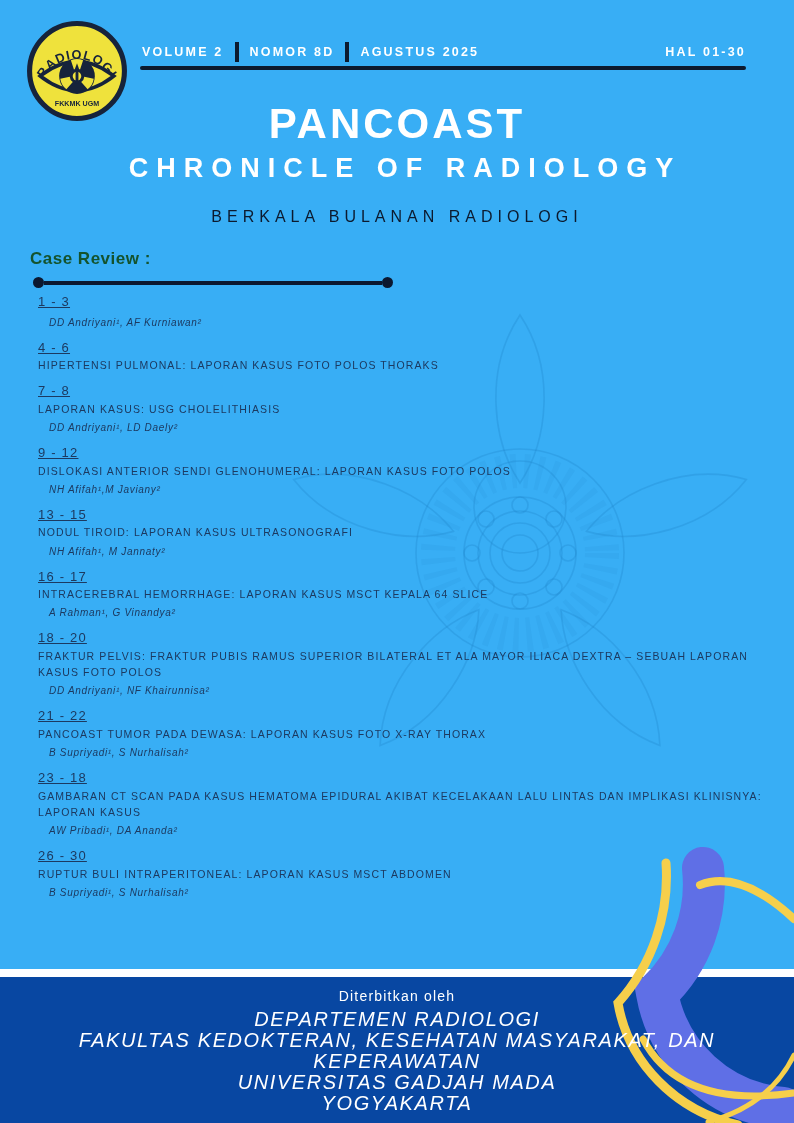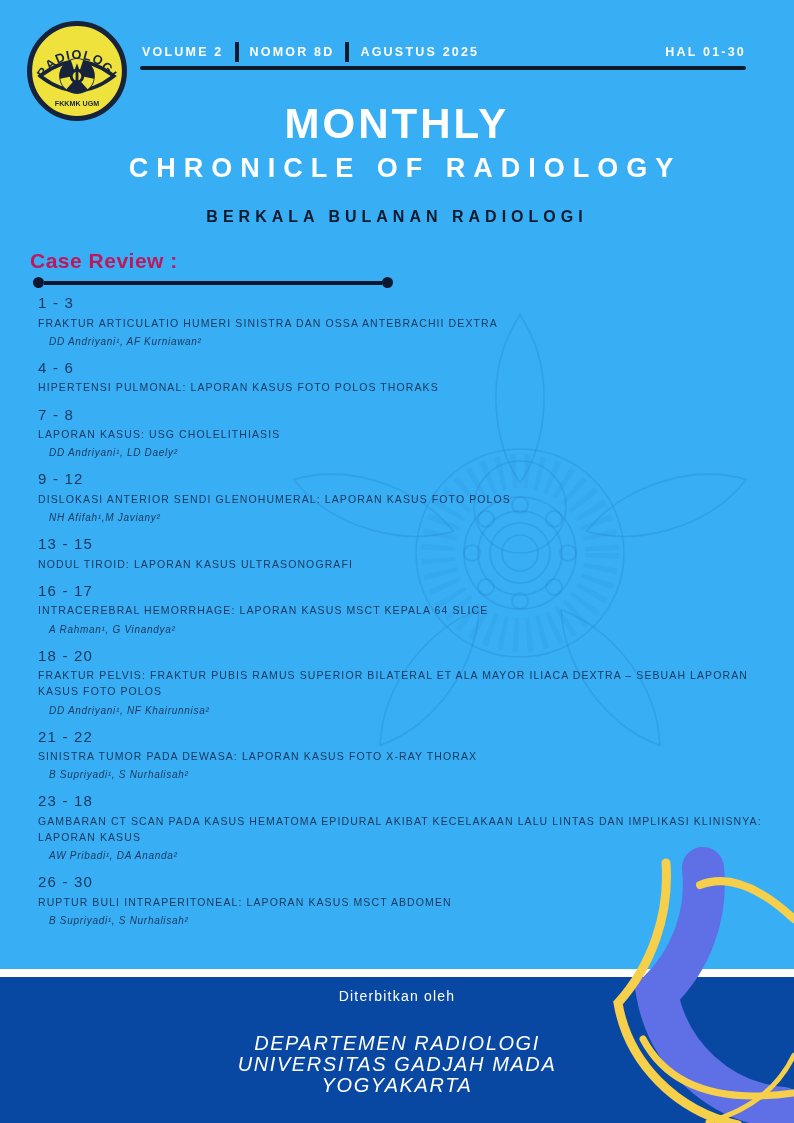--- a/index.html
+++ b/index.html
@@ -19,37 +19,37 @@
   .meta-item{color:#ffffff;font-size:12.5px;font-weight:bold;letter-spacing:2.2px;white-space:nowrap;}
   .meta-sep{width:4px;height:20px;background:#0c1a2e;margin:0 11px;}
   .hal{position:absolute;top:45px;right:48px;color:#ffffff;font-size:12.5px;font-weight:bold;letter-spacing:2.2px;z-index:3;}
   .rule-top{position:absolute;left:140px;top:66px;width:606px;height:4px;background:#0c1a2e;border-radius:2px;z-index:3;}
 
   .title1{position:absolute;left:0;top:100px;width:100%;text-align:center;color:#ffffff;
     font-size:42px;font-weight:800;letter-spacing:3px;z-index:3;}
   .title2{position:absolute;left:8px;top:153px;width:100%;text-align:center;color:#ffffff;
     font-size:27px;font-weight:800;letter-spacing:8px;z-index:3;}
   .subtitle{position:absolute;left:0;top:208px;width:100%;text-align:center;color:#0c1a2e;
-    font-size:16px;font-weight:700;letter-spacing:5px;z-index:3;}
-
-  .section-heading{position:absolute;left:30px;top:249px;color:#be185d;font-size:21px;
+    font-size:16px;font-weight:400;letter-spacing:5px;z-index:3;}
+
+  .section-heading{position:absolute;left:30px;top:249px;color:#14532d;font-size:17px;
     font-weight:800;letter-spacing:.5px;z-index:3;}
   .rule-dots{position:absolute;left:33px;top:277px;width:360px;display:flex;align-items:center;z-index:3;}
   .rule-dots .dot{width:11px;height:11px;border-radius:50%;background:#0b1830;flex:0 0 auto;}
   .rule-dots .line{flex:1;height:4px;background:#0b1830;}
 
   .list{position:absolute;left:38px;top:292px;width:728px;z-index:3;}
   .entry{margin-bottom:8px;}
-  .pages{color:#1c3a61;font-size:15px;letter-spacing:1.2px;line-height:1.5;}
+  .pages{color:#1c3a61;font-size:13px;letter-spacing:1.2px;line-height:1.5;text-decoration:underline;}
   .etitle{color:#1c3a61;font-size:10.5px;letter-spacing:1.1px;line-height:1.55;}
   .eauthors{color:#1c3a61;font-size:10px;font-style:italic;letter-spacing:.7px;line-height:1.5;
     margin:3px 0 7px 11px;}
 
   .footer-content{position:absolute;left:0;top:988px;width:794px;text-align:center;color:#ffffff;z-index:6;}
-  .published-by{font-size:14px;letter-spacing:1.2px;margin-bottom:29px;}
+  .published-by{font-size:14px;letter-spacing:1.2px;margin-bottom:5px;}
   .footer-lines div{font-size:20px;letter-spacing:1.6px;line-height:21px;font-style:italic;}
 </style>
 </head>
 <body>
 
 <div class="page">
 
   <div class="top-section"></div>
   <div class="footer-band"></div>
 
@@ -117,84 +117,85 @@
   <div class="meta-row">
       <span class="meta-item">VOLUME 2</span>
       <span class="meta-sep"></span>
       <span class="meta-item">NOMOR 8D</span>
       <span class="meta-sep"></span>
       <span class="meta-item">AGUSTUS 2025</span>
     </div>
   <div class="hal">HAL 01-30</div>
   <div class="rule-top"></div>
 
-  <div class="title1">MONTHLY</div>
+  <div class="title1">PANCOAST</div>
   <div class="title2">CHRONICLE OF RADIOLOGY</div>
   <div class="subtitle">BERKALA BULANAN RADIOLOGI</div>
 
   <div class="section-heading">Case Review :</div>
   <div class="rule-dots">
     <span class="dot"></span>
     <span class="line"></span>
     <span class="dot"></span>
   </div>
 
   <div class="list">
       <div class="entry">
         <div class="pages">1 - 3</div>
-        <div class="etitle">FRAKTUR ARTICULATIO HUMERI SINISTRA DAN OSSA ANTEBRACHII DEXTRA</div>
         <div class="eauthors">DD Andriyani¹, AF Kurniawan²</div>
       </div>
       <div class="entry">
         <div class="pages">4 - 6</div>
         <div class="etitle">HIPERTENSI PULMONAL: LAPORAN KASUS FOTO POLOS THORAKS</div>
       </div>
       <div class="entry">
         <div class="pages">7 - 8</div>
         <div class="etitle">LAPORAN KASUS: USG CHOLELITHIASIS</div>
         <div class="eauthors">DD Andriyani¹, LD Daely²</div>
       </div>
       <div class="entry">
         <div class="pages">9 - 12</div>
         <div class="etitle">DISLOKASI ANTERIOR SENDI GLENOHUMERAL: LAPORAN KASUS FOTO POLOS</div>
         <div class="eauthors">NH Afifah¹,M Javiany²</div>
       </div>
       <div class="entry">
         <div class="pages">13 - 15</div>
         <div class="etitle">NODUL TIROID: LAPORAN KASUS ULTRASONOGRAFI</div>
+        <div class="eauthors">NH Afifah¹, M Jannaty²</div>
       </div>
       <div class="entry">
         <div class="pages">16 - 17</div>
         <div class="etitle">INTRACEREBRAL HEMORRHAGE: LAPORAN KASUS MSCT KEPALA 64 SLICE</div>
         <div class="eauthors">A Rahman¹, G Vinandya²</div>
       </div>
       <div class="entry">
         <div class="pages">18 - 20</div>
         <div class="etitle">FRAKTUR PELVIS: FRAKTUR PUBIS RAMUS SUPERIOR BILATERAL ET ALA MAYOR ILIACA DEXTRA – SEBUAH LAPORAN KASUS FOTO POLOS</div>
         <div class="eauthors">DD Andriyani¹, NF Khairunnisa²</div>
       </div>
       <div class="entry">
         <div class="pages">21 - 22</div>
-        <div class="etitle">SINISTRA TUMOR PADA DEWASA: LAPORAN KASUS FOTO X-RAY THORAX</div>
+        <div class="etitle">PANCOAST TUMOR PADA DEWASA: LAPORAN KASUS FOTO X-RAY THORAX</div>
         <div class="eauthors">B Supriyadi¹, S Nurhalisah²</div>
       </div>
       <div class="entry">
         <div class="pages">23 - 18</div>
         <div class="etitle">GAMBARAN CT SCAN PADA KASUS HEMATOMA EPIDURAL AKIBAT KECELAKAAN LALU LINTAS DAN IMPLIKASI KLINISNYA: LAPORAN KASUS</div>
         <div class="eauthors">AW Pribadi¹, DA Ananda²</div>
       </div>
       <div class="entry">
         <div class="pages">26 - 30</div>
         <div class="etitle">RUPTUR BULI INTRAPERITONEAL: LAPORAN KASUS MSCT ABDOMEN</div>
         <div class="eauthors">B Supriyadi¹, S Nurhalisah²</div>
       </div>
     </div>
 
   <div class="footer-content">
     <div class="published-by">Diterbitkan oleh</div>
     <div class="footer-lines">
         <div>DEPARTEMEN RADIOLOGI</div>
+        <div>FAKULTAS KEDOKTERAN, KESEHATAN MASYARAKAT, DAN KEPERAWATAN</div>
         <div>UNIVERSITAS GADJAH MADA</div>
         <div>YOGYAKARTA</div>
       </div>
   </div>
 
 </div>
 
 </body></html>

